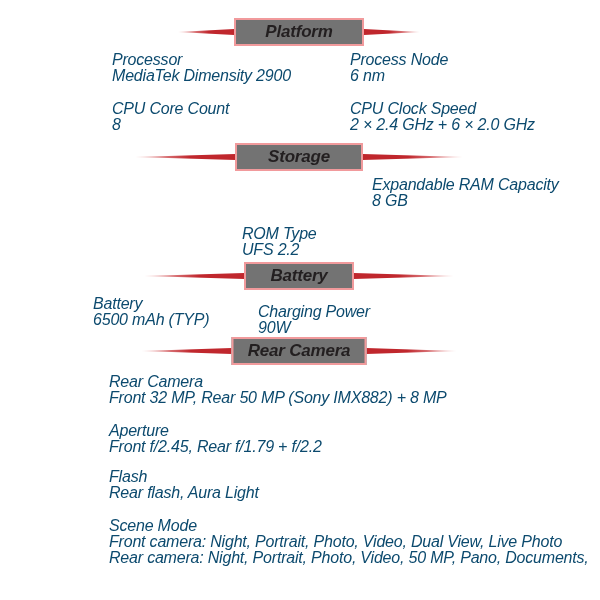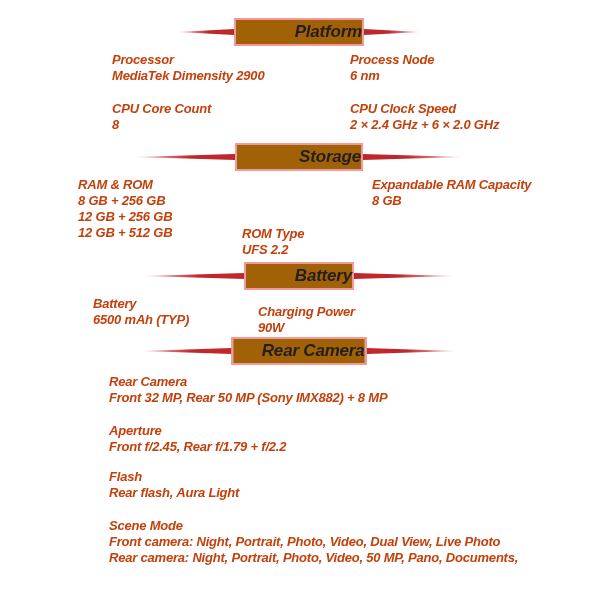--- a/index.html
+++ b/index.html
@@ -3,35 +3,35 @@
 <meta charset="utf-8">
 <style>
   html,body{margin:0;padding:0;background:#ffffff;}
   .canvas{
     position:relative;width:600px;height:600px;background:#ffffff;overflow:hidden;
     font-family:"Liberation Sans",sans-serif;
   }
   
   .header{position:absolute;left:299px;transform:translateX(-50%);display:flex;align-items:center;}
   .hbox{
-    height:28px;background:#a16207;border:2px solid #f19a9c;box-sizing:border-box;
-    display:flex;align-items:center;justify-content:flex-end;
+    height:28px;background:#737373;border:2px solid #f19a9c;box-sizing:border-box;
+    display:flex;align-items:center;justify-content:center;
   }
   .htitle{font-style:italic;font-weight:700;font-size:17px;color:#231f20;letter-spacing:-0.2px;white-space:nowrap;}
   .tline{height:6px;flex:none;}
   .tline-left{
     background:linear-gradient(to right,#f7d2d2 0%,#c0272d 55%);
     clip-path:polygon(0 50%,100% 0,100% 100%);
   }
   .tline-right{
     background:linear-gradient(to left,#f7d2d2 0%,#c0272d 55%);
     clip-path:polygon(0 0,100% 50%,0 100%);
   }
   
-  .field{position:absolute;color:#c2410c;font-style:italic;font-weight:700;font-size:13px;letter-spacing:-0.2px;}
+  .field{position:absolute;color:#0c4a6e;font-style:italic;font-weight:400;font-size:16px;letter-spacing:-0.2px;}
   .field .line{line-height:16px;white-space:nowrap;}
 </style>
 </head>
 <body>
 
 <div class="canvas">
 
   <div class="header" style="top:18px">
     <div class="tline tline-left" style="width:56px"></div>
     <div class="hbox" style="width:130px">
@@ -58,26 +58,20 @@
   </div>
 
   <div class="header" style="top:143px">
     <div class="tline tline-left" style="width:100px"></div>
     <div class="hbox" style="width:128px">
       <span class="htitle">Storage</span>
     </div>
     <div class="tline tline-right" style="width:100px"></div>
   </div>
 
-  <div class="field" style="left:78px;top:177px">
-    <div class="line">RAM &amp; ROM</div>
-    <div class="line">8 GB + 256 GB</div>
-    <div class="line">12 GB + 256 GB</div>
-    <div class="line">12 GB + 512 GB</div>
-  </div>
   <div class="field" style="left:242px;top:226px">
     <div class="line">ROM Type</div>
     <div class="line">UFS 2.2</div>
   </div>
   <div class="field" style="left:372px;top:177px">
     <div class="line">Expandable RAM Capacity</div>
     <div class="line">8 GB</div>
   </div>
 
   <div class="header" style="top:262px">

